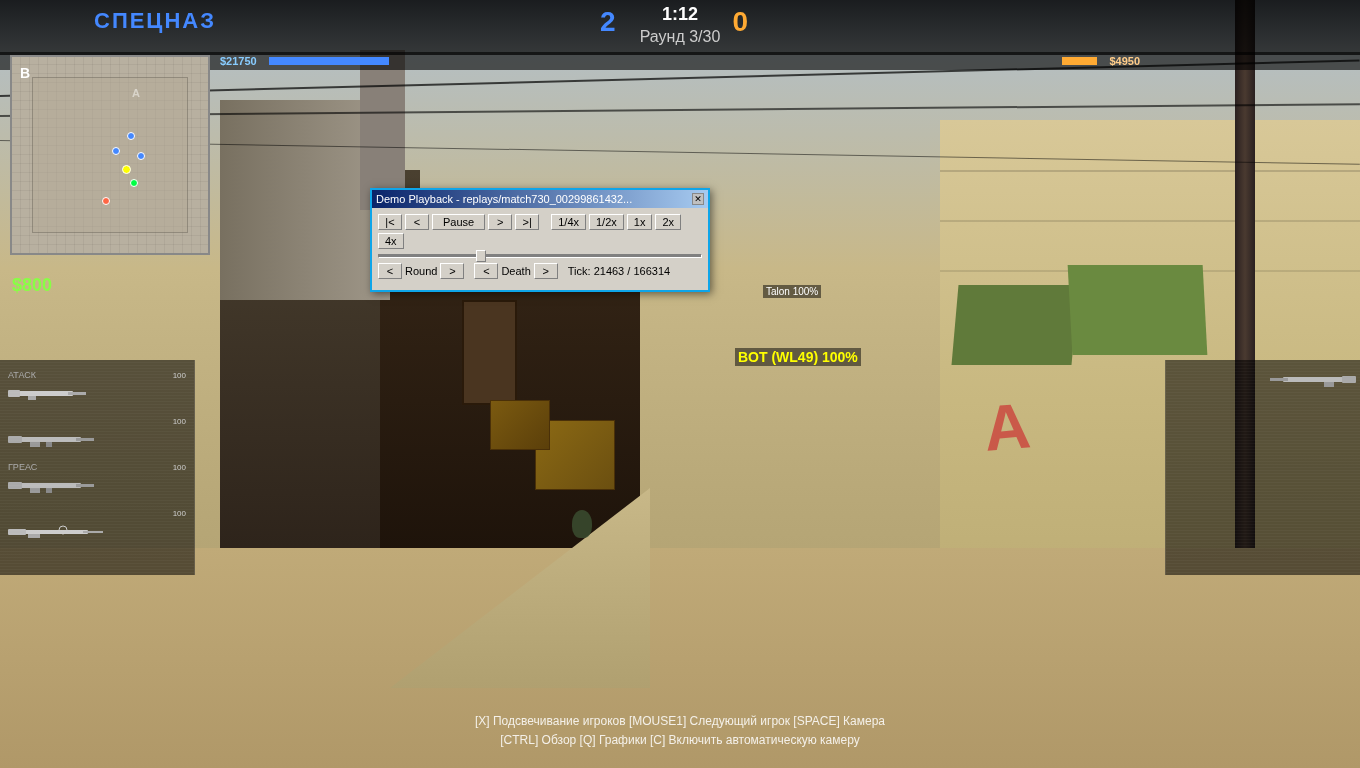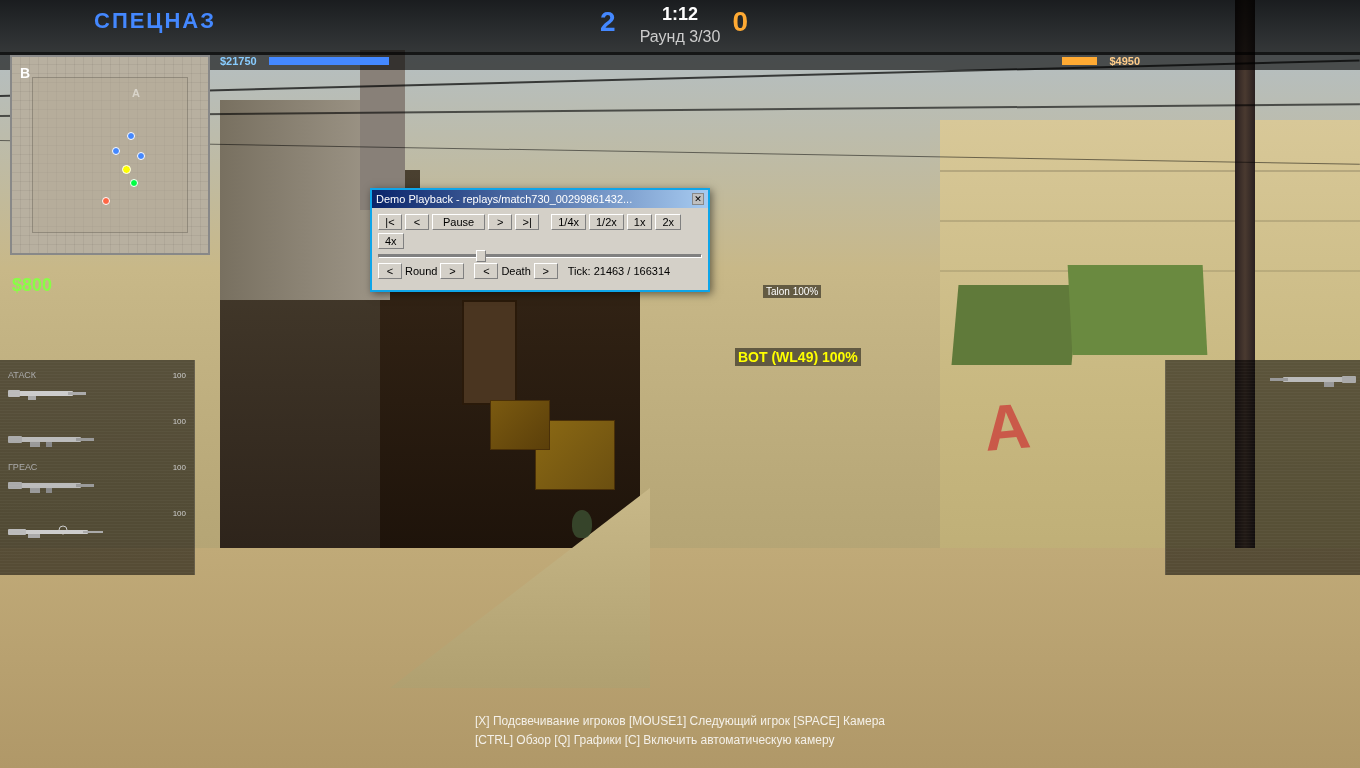--- a/index.html
+++ b/index.html
@@ -363,21 +363,21 @@
     }
 
     
     #bottom-hints {
       position: absolute;
       bottom: 18px;
       left: 50%;
       transform: translateX(-50%);
       color: rgba(255,255,255,0.85);
       font-size: 12px;
-      text-align: left;
+      text-align: center;
       line-height: 1.6;
       white-space: nowrap;
     }
 
     
     .player-row {
       display: flex;
       align-items: center;
       padding: 2px 4px;
       color: #fff;

